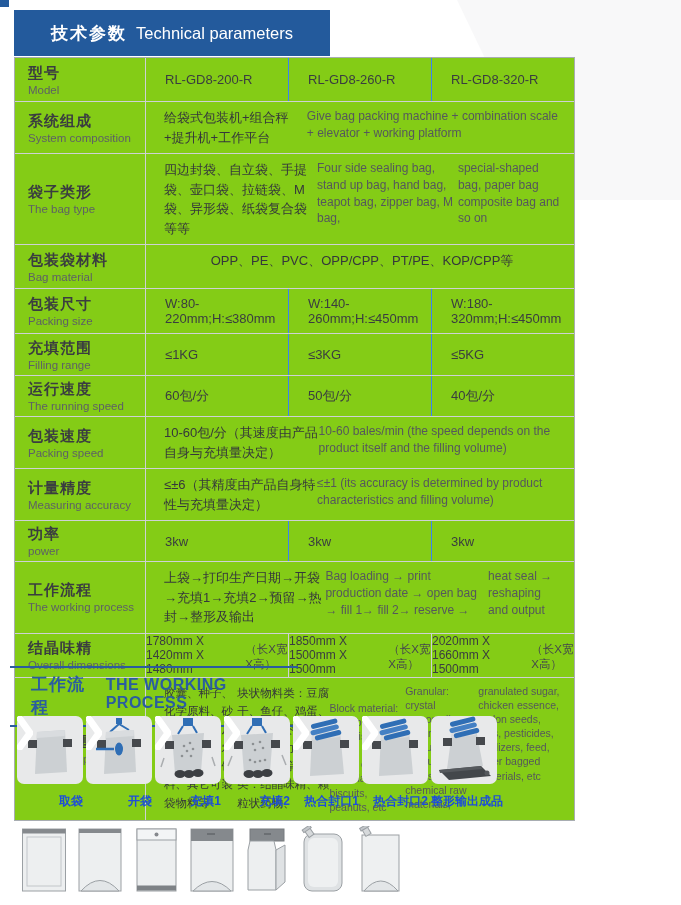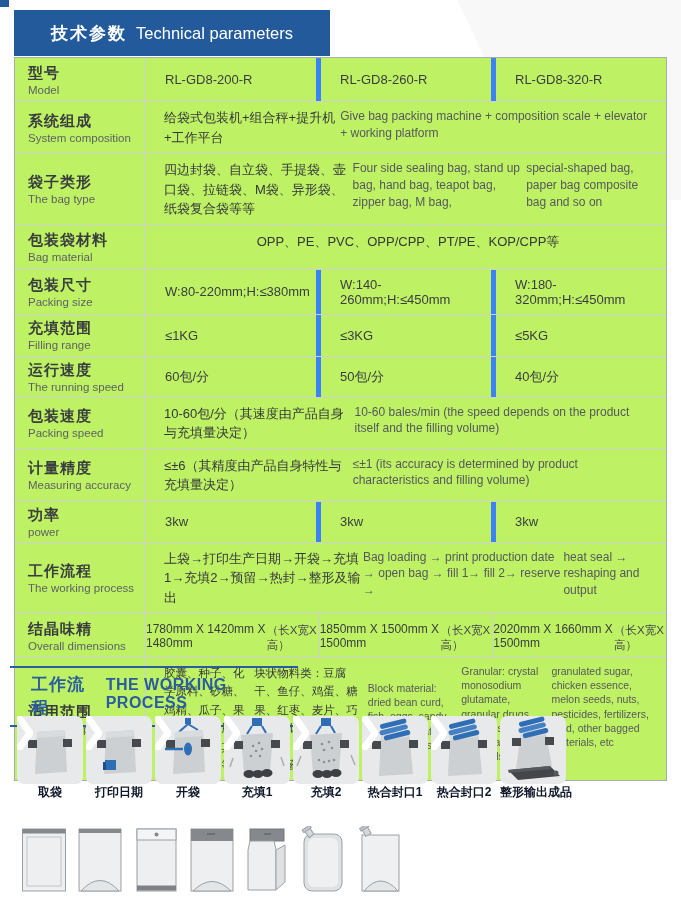--- a/index.html
+++ b/index.html
@@ -9,31 +9,31 @@
   }
   .diag{position:absolute;top:0;right:0;width:320px;height:200px;z-index:0;
     background:#f2f3f4;clip-path:polygon(30% 0,100% 0,100% 100%,60% 100%);opacity:.55;}
   .corner{position:absolute;left:0;top:0;width:9px;height:7px;background:#235a9c;z-index:3;}
 
   .banner{position:absolute;left:14px;top:10px;width:316px;height:46px;background:#235a9c;
     color:#fff;display:flex;align-items:center;justify-content:center;gap:9px;z-index:2;}
   .banner .cnT{font-size:17px;font-weight:bold;letter-spacing:2px;}
   .banner .enT{font-size:16.5px;}
 
-  .tbl{position:absolute;left:14px;top:57px;width:653px;border:1px solid #a8adb2;
-    background:#bef264;box-sizing:border-box;z-index:1;}
+  .tbl{position:absolute;left:14px;top:57px;width:561px;border:1px solid #a8adb2;
+    background:#84cc16;box-sizing:border-box;z-index:1;}
   .tr{display:flex;border-top:1px solid #cdd1d5;}
   .tr:first-child{border-top:none;}
   .th{flex:0 0 131px;width:131px;border-right:1px solid #cdd1d5;display:flex;flex-direction:column;
     justify-content:center;padding:4px 6px 4px 13px;box-sizing:border-box;}
   .cn{font-size:15px;font-weight:bold;color:#3a3d40;letter-spacing:1px;}
   .en{font-size:11.5px;color:#5d6165;margin-top:1px;}
   .td{box-sizing:border-box;}
   .td.c{flex:1;display:flex;align-items:center;padding-left:19px;font-size:13px;color:#3a3d40;
-    border-right:5px solid #3b82f6;}
+    border-right:1px solid #3b82f6;}
   .td.c.last{border-right:none;}
   .td.span{flex:1;display:flex;flex-direction:row;justify-content:center;padding:6px 14px 6px 18px;}
   .cnline{font-size:13px;color:#35383b;line-height:1.5;}
   .enline{font-size:12px;color:#55585c;line-height:1.4;}
   .small .cnline{font-size:11.5px;line-height:1.6;}
   .small .enline{font-size:10.5px;line-height:1.35;}
   .td.dim{flex:1;display:flex;flex-direction:row;justify-content:center;align-items:center;
     padding:0;font-size:12px;border-right:1px solid #cdd1d5;}
   .td.dim.last{border-right:none;}
   .d2{font-size:11.5px;margin-top:4px;color:#45484c;}
@@ -42,21 +42,21 @@
     border-top:2px solid #2a5d9f;border-bottom:2px solid #2a5d9f;padding:5px 0 6px 21px;
     color:#2a5d9f;display:flex;gap:8px;align-items:baseline;z-index:1;}
   .sect .cnT{font-size:17px;font-weight:bold;letter-spacing:1px;}
   .sect .enT{font-size:16px;font-weight:bold;letter-spacing:.5px;}
 
   .steps{position:absolute;left:17px;top:716px;display:flex;gap:3px;z-index:1;}
   .step{width:66px;position:relative;}
   .tile{width:66px;height:68px;background:#e8e9ea;border-radius:7px;position:relative;}
   .tile svg{position:absolute;left:0;top:0;}
   .chev{position:absolute;right:-10px;top:18px;z-index:3;}
-  .slabel{text-align:center;font-size:12px;font-weight:bold;color:#0f172a;white-space:nowrap;}
+  .slabel{margin-top:9px;text-align:right;font-size:12px;font-weight:bold;color:#1d4ed8;white-space:nowrap;}
 
   .bags{position:absolute;left:21px;top:826px;display:flex;gap:9px;align-items:flex-end;z-index:1;}
 </style>
 </head>
 <body>
 
 <div class="diag"></div>
 <div class="corner"></div>
 
 <div class="banner">
@@ -76,21 +76,21 @@
     <div class="td c last">RL-GD8-320-R</div>
   </div>
 
   <div class="tr" style="min-height:43px">
     <div class="th">
       <div class="cn">系统组成</div>
       <div class="en">System composition</div>
     </div>
     <div class="td span">
       <div class="cnline">给袋式包装机+组合秤+提升机+工作平台</div>
-      <div class="enline">Give bag packing machine + composition scale + elevator + working platform</div>
+      <div class="enline">Give bag packing machine + combination scale + elevator + working platform</div>
     </div>
   </div>
 
   <div class="tr" style="min-height:46px">
     <div class="th">
       <div class="cn">袋子类形</div>
       <div class="en">The bag type</div>
     </div>
     <div class="td span">
       <div class="cnline">四边封袋、自立袋、手提袋、壶口袋、拉链袋、M袋、异形袋、纸袋复合袋等等</div>
@@ -233,36 +233,20 @@
         <rect x="11" y="24" width="9" height="8" fill="#46494d"></rect>
         <rect x="46" y="23" width="9" height="8" fill="#46494d"></rect>
       </svg>
       <svg class="chev" width="16" height="34" viewBox="0 0 16 34">
         <polyline points="3,3 13,17 3,31" fill="none" stroke="#ffffff" stroke-width="7" stroke-linecap="round" stroke-linejoin="round"></polyline>
       </svg>
     </div>
     <div class="slabel">取袋</div>
   </div>
 
-  <div class="step">
-    <div class="tile">
-      <svg width="66" height="68" viewBox="0 0 66 68">
-        <polygon points="20,16 48,14 50,56 18,58" fill="#ccd0d3"></polygon>
-        <polygon points="20,16 48,14 47.6,20 19.6,22" fill="#d9dcdf"></polygon>
-        <rect x="11" y="24" width="9" height="8" fill="#46494d"></rect>
-        <rect x="46" y="23" width="9" height="8" fill="#46494d"></rect>
-        <rect x="19" y="44" width="11" height="10" fill="#2f6eb5"></rect>
-        <rect x="17" y="46" width="3" height="8" fill="#1d4f8c"></rect>
-      </svg>
-      <svg class="chev" width="16" height="34" viewBox="0 0 16 34">
-        <polyline points="3,3 13,17 3,31" fill="none" stroke="#ffffff" stroke-width="7" stroke-linecap="round" stroke-linejoin="round"></polyline>
-      </svg>
-    </div>
-    <div class="slabel">打印日期</div>
-  </div>
 
   <div class="step">
     <div class="tile">
       <svg width="66" height="68" viewBox="0 0 66 68">
         <rect x="30" y="2" width="6" height="6" fill="#2f6eb5"></rect>
         <path d="M33,8 L24,16 M33,8 L43,14" stroke="#2f6eb5" stroke-width="2" fill="none"></path>
         <polygon points="20,16 48,14 50,56 18,58" fill="#ccd0d3"></polygon>
         <polygon points="20,16 48,14 47.6,20 19.6,22" fill="#d9dcdf"></polygon>
         <rect x="11" y="24" width="9" height="8" fill="#46494d"></rect>
         <rect x="46" y="23" width="9" height="8" fill="#46494d"></rect>

